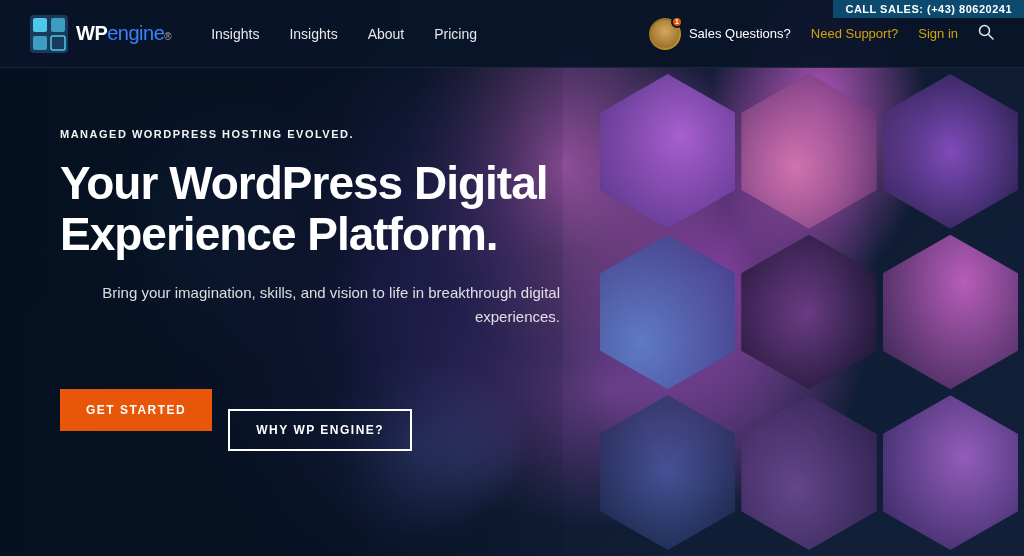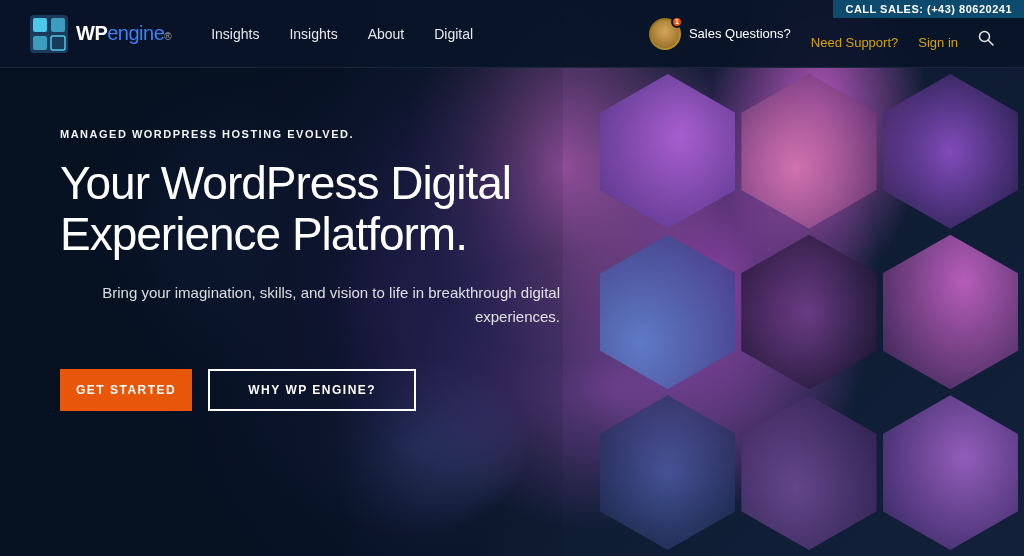--- a/index.html
+++ b/index.html
@@ -93,21 +93,21 @@
       color: white;
       text-decoration: none;
       font-size: 14px;
       font-weight: 400;
       opacity: 0.9;
     }
 
     .header-right {
       margin-left: auto;
       display: flex;
-      align-items: flex-end;
+      align-items: center;
       gap: 20px;
     }
 
     .sales-btn {
       display: flex;
       align-items: center;
       gap: 8px;
       color: white;
       text-decoration: none;
       font-size: 13px;
@@ -266,21 +266,21 @@
       font-weight: 700;
       letter-spacing: 1.5px;
       color: white;
       text-transform: uppercase;
       margin-bottom: 18px;
       opacity: 0.95;
     }
 
     .hero-title {
       font-size: 46px;
-      font-weight: 400;
+      font-weight: 700;
       line-height: 1.1;
       color: white;
       margin-bottom: 22px;
       letter-spacing: -1px;
     }
 
     .hero-desc {
       font-size: 15px;
       line-height: 1.6;
       color: rgba(255,255,255,0.85);
@@ -292,42 +292,43 @@
     .hero-buttons {
       display: flex;
       gap: 16px;
       align-items: center;
     }
 
     .btn-primary {
       background: #e8560a;
       color: white;
       border: none;
-      padding: 14px 16px;
+      padding: 14px 26px;
       font-size: 12px;
       font-weight: 700;
       letter-spacing: 1.5px;
       text-transform: uppercase;
       cursor: pointer;
       text-decoration: none;
       display: inline-block;
     }
 
     .btn-secondary {
       background: transparent;
       color: white;
       border: 2px solid white;
-      padding: 12px 38px;
+      padding: 12px 26px;
       font-size: 12px;
       font-weight: 700;
       letter-spacing: 1.5px;
       text-transform: uppercase;
       cursor: pointer;
       text-decoration: none;
       display: inline-block;
+      margin-top: 40px;
     }
 
     
     .hero-left-overlay {
       position: absolute;
       top: 0;
       left: 0;
       width: 55%;
       height: 100%;
       background: linear-gradient(to right, rgba(5, 16, 32, 0.97) 0%, rgba(5, 16, 32, 0.85) 60%, rgba(5, 16, 32, 0.1) 100%);
@@ -398,21 +399,21 @@
       <span class="wp">WP</span>
       <span class="engine">engine</span>
       <span class="reg">®</span>
     </div>
   </div>
 
   <nav>
     <a href="#">Insights</a>
     <a href="#">Insights</a>
     <a href="#">About</a>
-    <a href="#">Digital</a>
+    <a href="#">Pricing</a>
   </nav>
 
   <div class="header-right">
     <a href="#" class="sales-btn">
       <div class="avatar-wrap">
         <div class="avatar">
           <div class="avatar-face"></div>
         </div>
         <div class="notification-dot">1</div>
       </div>

